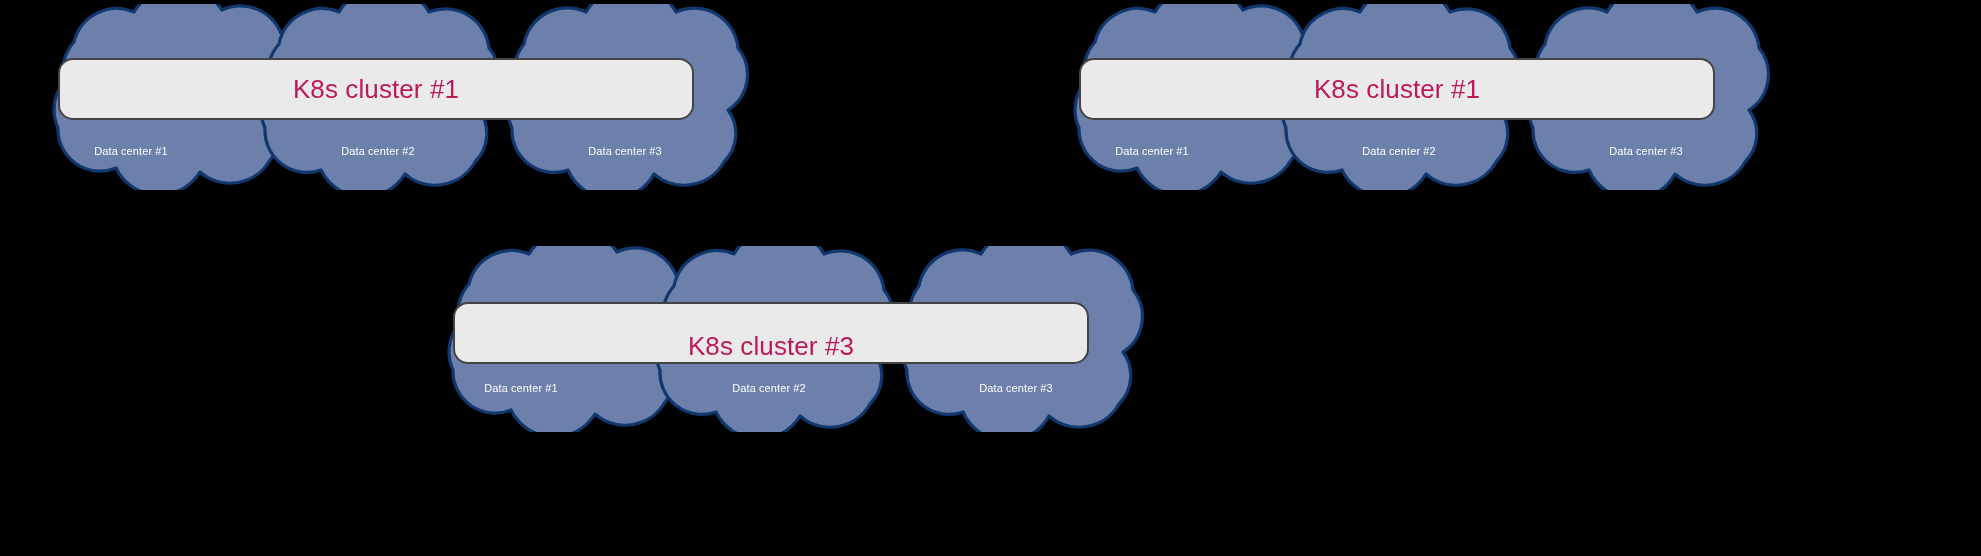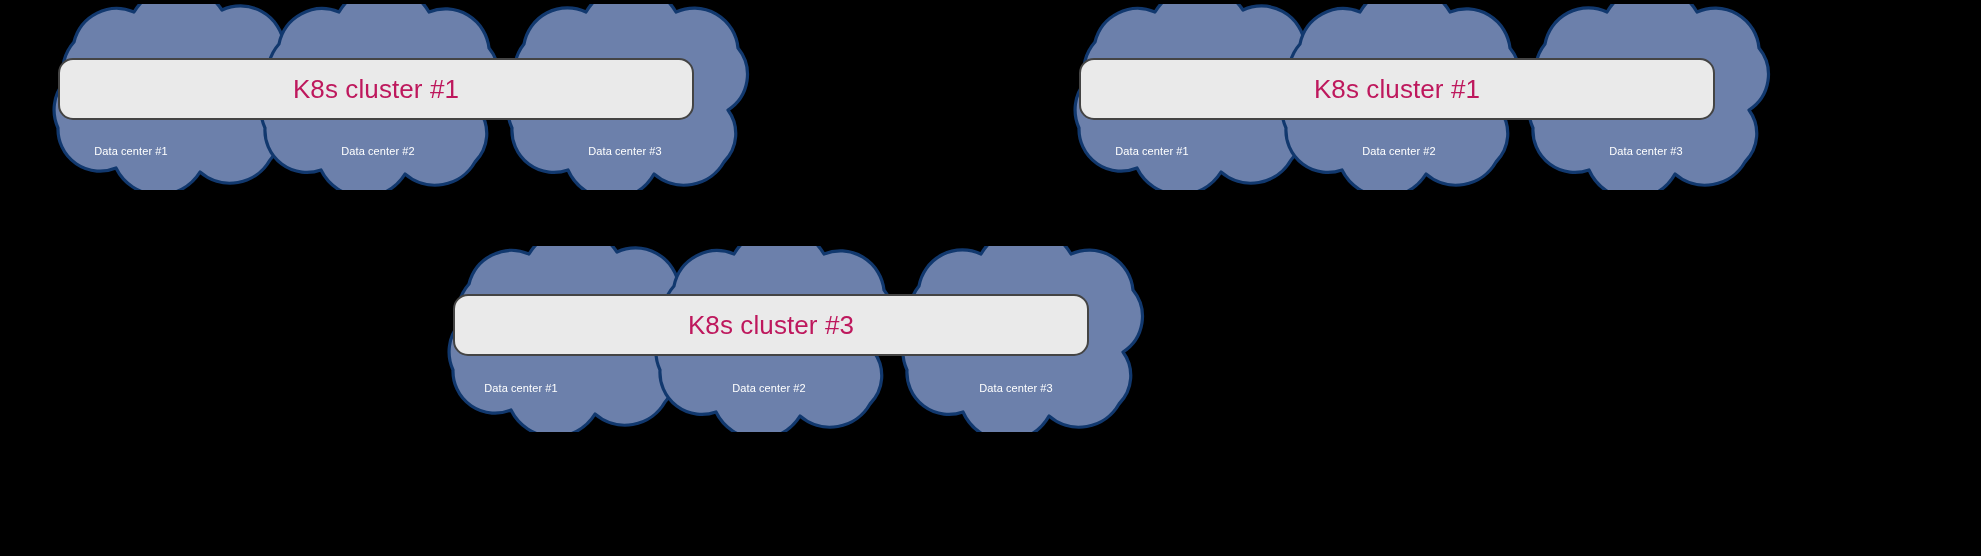--- a/index.html
+++ b/index.html
@@ -186,18 +186,18 @@
           a 44 44 0 0 1 4 -44
           a 44 44 0 0 1 8 -40
           Z"></path>
       </g>
     </svg>
 
     <div class="dc-label" style="left:112px;top:142px;">Data center #1</div>
     <div class="dc-label" style="left:360px;top:142px;">Data center #2</div>
     <div class="dc-label" style="left:607px;top:142px;">Data center #3</div>
 
-    <div class="k8s-box" style="left:44px;top:48px;width:636px;height:62px;">
+    <div class="k8s-box" style="left:44px;top:56px;width:636px;height:62px;align-items:flex-end;">
       <span class="k8s-box-label">K8s cluster #3</span>
     </div>
   </div>
 
 </div>
 
 </body></html>

